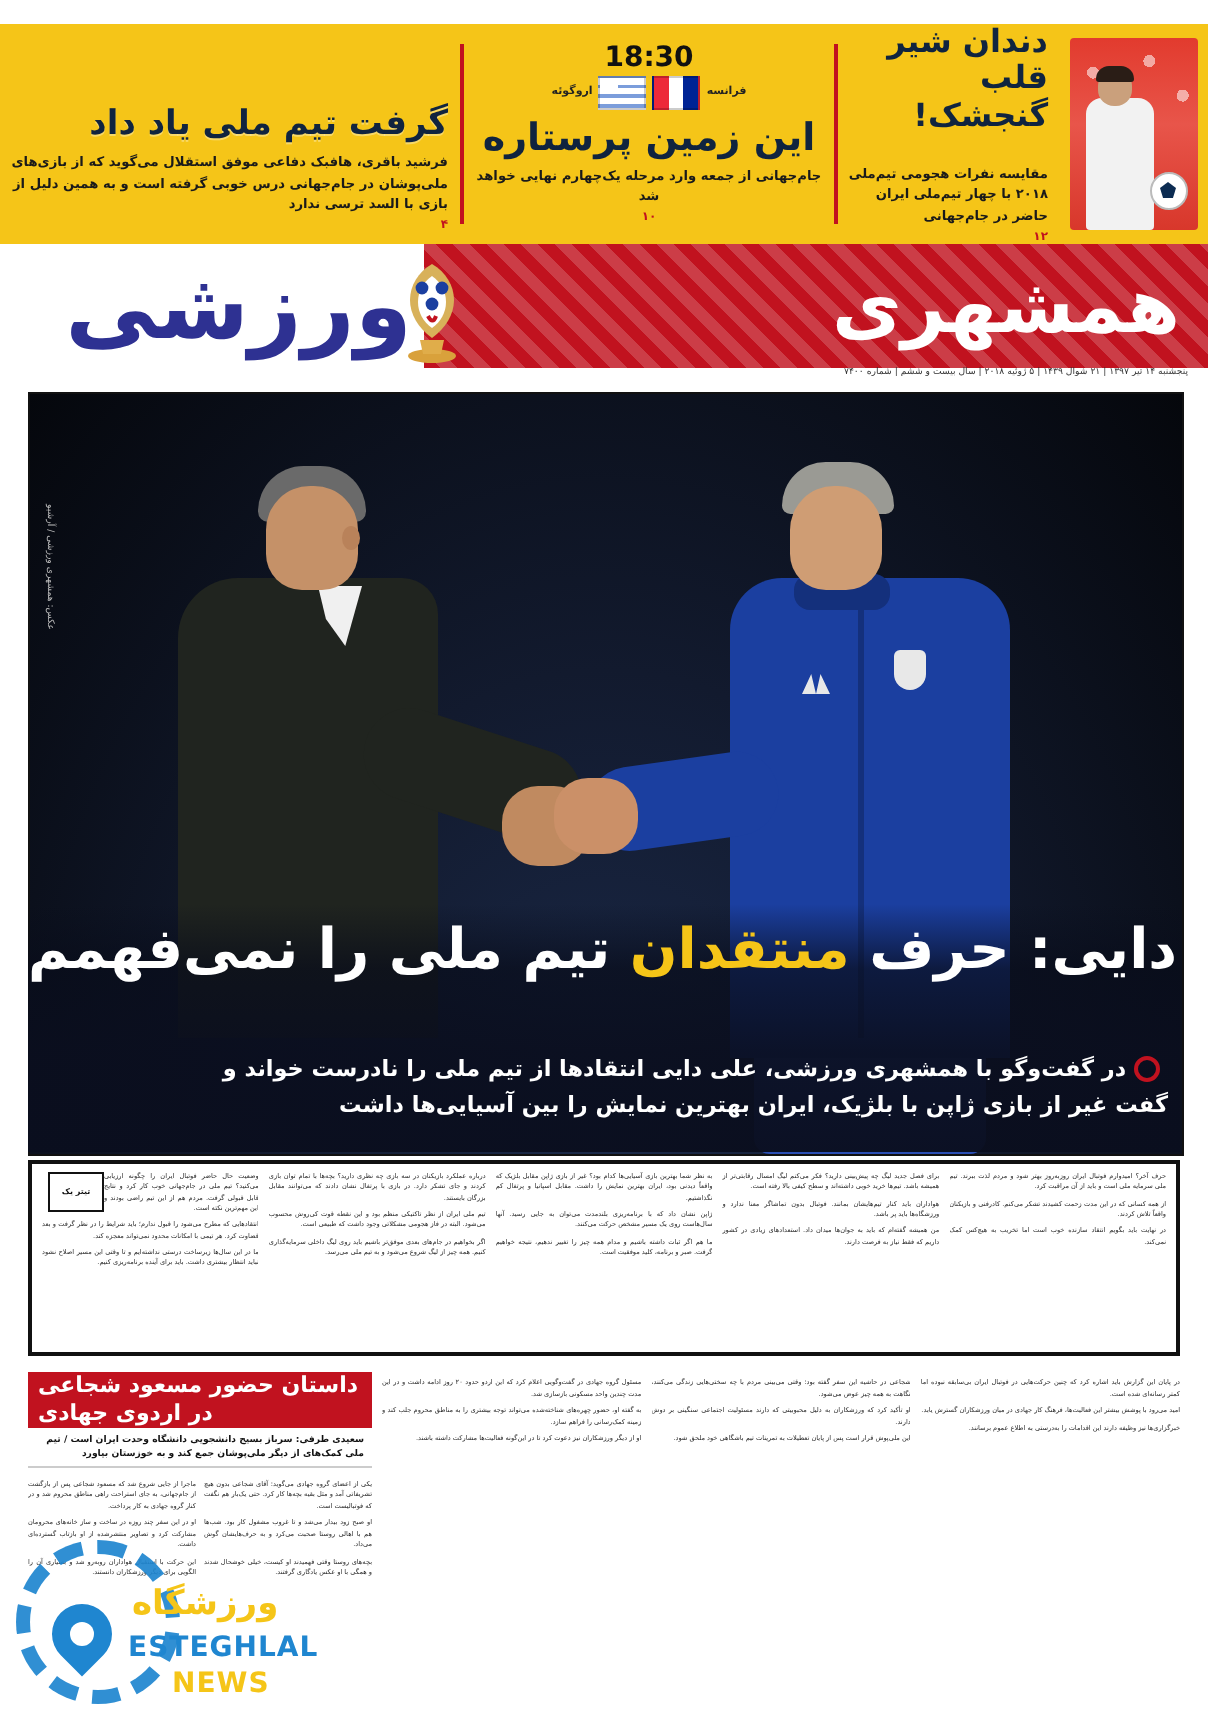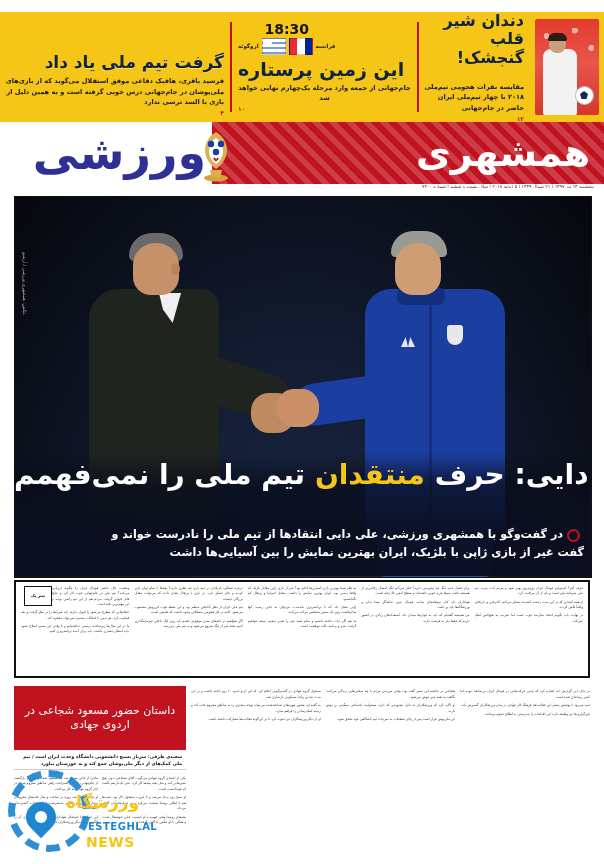--- a/index.html
+++ b/index.html
@@ -48,21 +48,21 @@
 
   .cell-right-txt{flex:1;display:flex;flex-direction:column;justify-content:center;padding:6px 6px 6px 4px;text-align:right;}
   .tb-title{
     font-size:17px;font-weight:bold;color:#10243f;line-height:1.15;margin-bottom:4px;
     text-shadow:0 1px 0 rgba(255,255,255,.35);
   }
   .tb-sub{font-size:6.6px;line-height:1.55;color:#1a1a1a;font-weight:bold;}
   .tb-pageno{font-size:6px;color:#c1121f;font-weight:bold;margin-top:2px;}
 
   
-  .cell-center{flex:1;align-items:flex-end;padding:4px 6px;text-align:center;}
+  .cell-center{flex:1;align-items:center;padding:4px 6px;text-align:center;}
   .fixtures{display:flex;flex-direction:row-reverse;justify-content:center;align-items:flex-end;gap:10px;margin-bottom:2px;}
   .fx{display:flex;flex-direction:column;align-items:center;}
   .fx-time{font-size:14px;font-weight:bold;color:#111;line-height:1;}
   .fx-teams{display:flex;flex-direction:row-reverse;align-items:center;gap:3px;margin-top:2px;}
   .fx-lbl{font-size:5.5px;font-weight:bold;color:#222;}
   .flag{width:22px;height:15px;border:1px solid #00000033;display:block;}
   .fl-fr{background:linear-gradient(90deg,#ed2939 33.33%,#fff 33.33%,#fff 66.66%,#002395 66.66%);}
   .fl-uy{background:linear-gradient(180deg,#fff 0 22%,#7b9ddb 22% 33%,#fff 33% 55%,#7b9ddb 55% 66%,#fff 66% 88%,#7b9ddb 88% 100%);position:relative;}
   .fl-uy:after{content:"";position:absolute;left:0;top:0;width:9px;height:7px;background:#fff;}
   .fl-br{background:#009c3b;position:relative;}
@@ -156,37 +156,37 @@
     display:flex;flex-direction:row-reverse;gap:5px;}
   .col{flex:1;font-size:3.3px;line-height:1.62;color:#2a2a2a;text-align:justify;overflow:hidden;}
   .col p{margin:0 0 3px;}
   .kicker-box{float:left;width:26px;height:18px;border:1.4px solid #111;margin:0 0 2px 3px;
     font-size:4px;font-weight:bold;color:#111;display:flex;align-items:center;justify-content:center;}
 
   
   .bottom{position:absolute;left:14px;top:686px;width:576px;height:166px;
     display:flex;flex-direction:row-reverse;gap:5px;}
   .bot-right{flex:0 0 172px;display:flex;flex-direction:column;}
-  .bot-redbar{background:#c1121f;color:#fff;font-size:11px;font-weight:normal;
-    padding:18px 5px;text-align:center;line-height:1.25;}
+  .bot-redbar{background:#c1121f;color:#fff;font-size:11px;font-weight:bold;
+    padding:0 5px;text-align:left;line-height:1.25;}
   .bot-redsub{font-size:4.6px;color:#111;font-weight:bold;text-align:right;line-height:1.55;
     padding:3px 4px 2px;border-bottom:1px solid #ccc;}
   .bot-cols{flex:1;display:flex;flex-direction:row-reverse;gap:4px;padding-top:3px;}
   .bot-col{flex:1;font-size:3.3px;line-height:1.62;color:#2a2a2a;text-align:justify;overflow:hidden;}
   .bot-left{flex:1;display:flex;flex-direction:row-reverse;gap:5px;}
 
   
   .wm{position:absolute;left:8px;bottom:8px;width:190px;height:78px;pointer-events:none;}
   .wm-ring{position:absolute;left:0;bottom:4px;width:68px;height:68px;border-radius:50%;
     border:7px dashed #1f86d0;opacity:.92;}
   .wm-pin{position:absolute;left:18px;bottom:24px;width:30px;height:30px;background:#1f86d0;
     border-radius:50% 50% 50% 0;transform:rotate(-45deg);}
   .wm-pin:after{content:"";position:absolute;left:9px;top:9px;width:12px;height:12px;background:#fff;border-radius:50%;}
   .wm-fa{position:absolute;left:58px;bottom:44px;font-size:17px;font-weight:bold;color:#f5c518;}
-  .wm-en1{position:absolute;left:56px;bottom:24px;font-size:10px;font-weight:bold;color:#1f86d0;letter-spacing:.5px;margin-left:24px;}
+  .wm-en1{position:absolute;left:56px;bottom:24px;font-size:14px;font-weight:bold;color:#1f86d0;letter-spacing:.5px;}
   .wm-en2{position:absolute;left:78px;bottom:6px;font-size:14px;font-weight:bold;color:#f5c518;letter-spacing:.5px;}
 </style>
 </head>
 <body>
 
 <div class="page">
 
   <div class="topbar-pad"></div>
 
   <div class="topbar">

